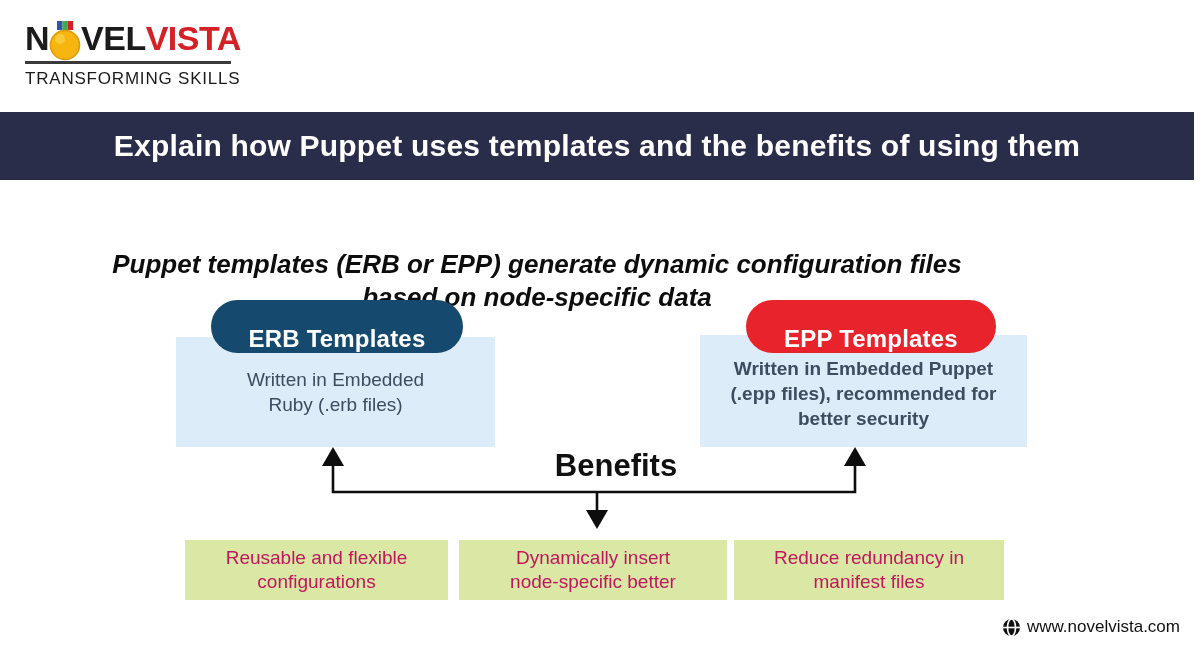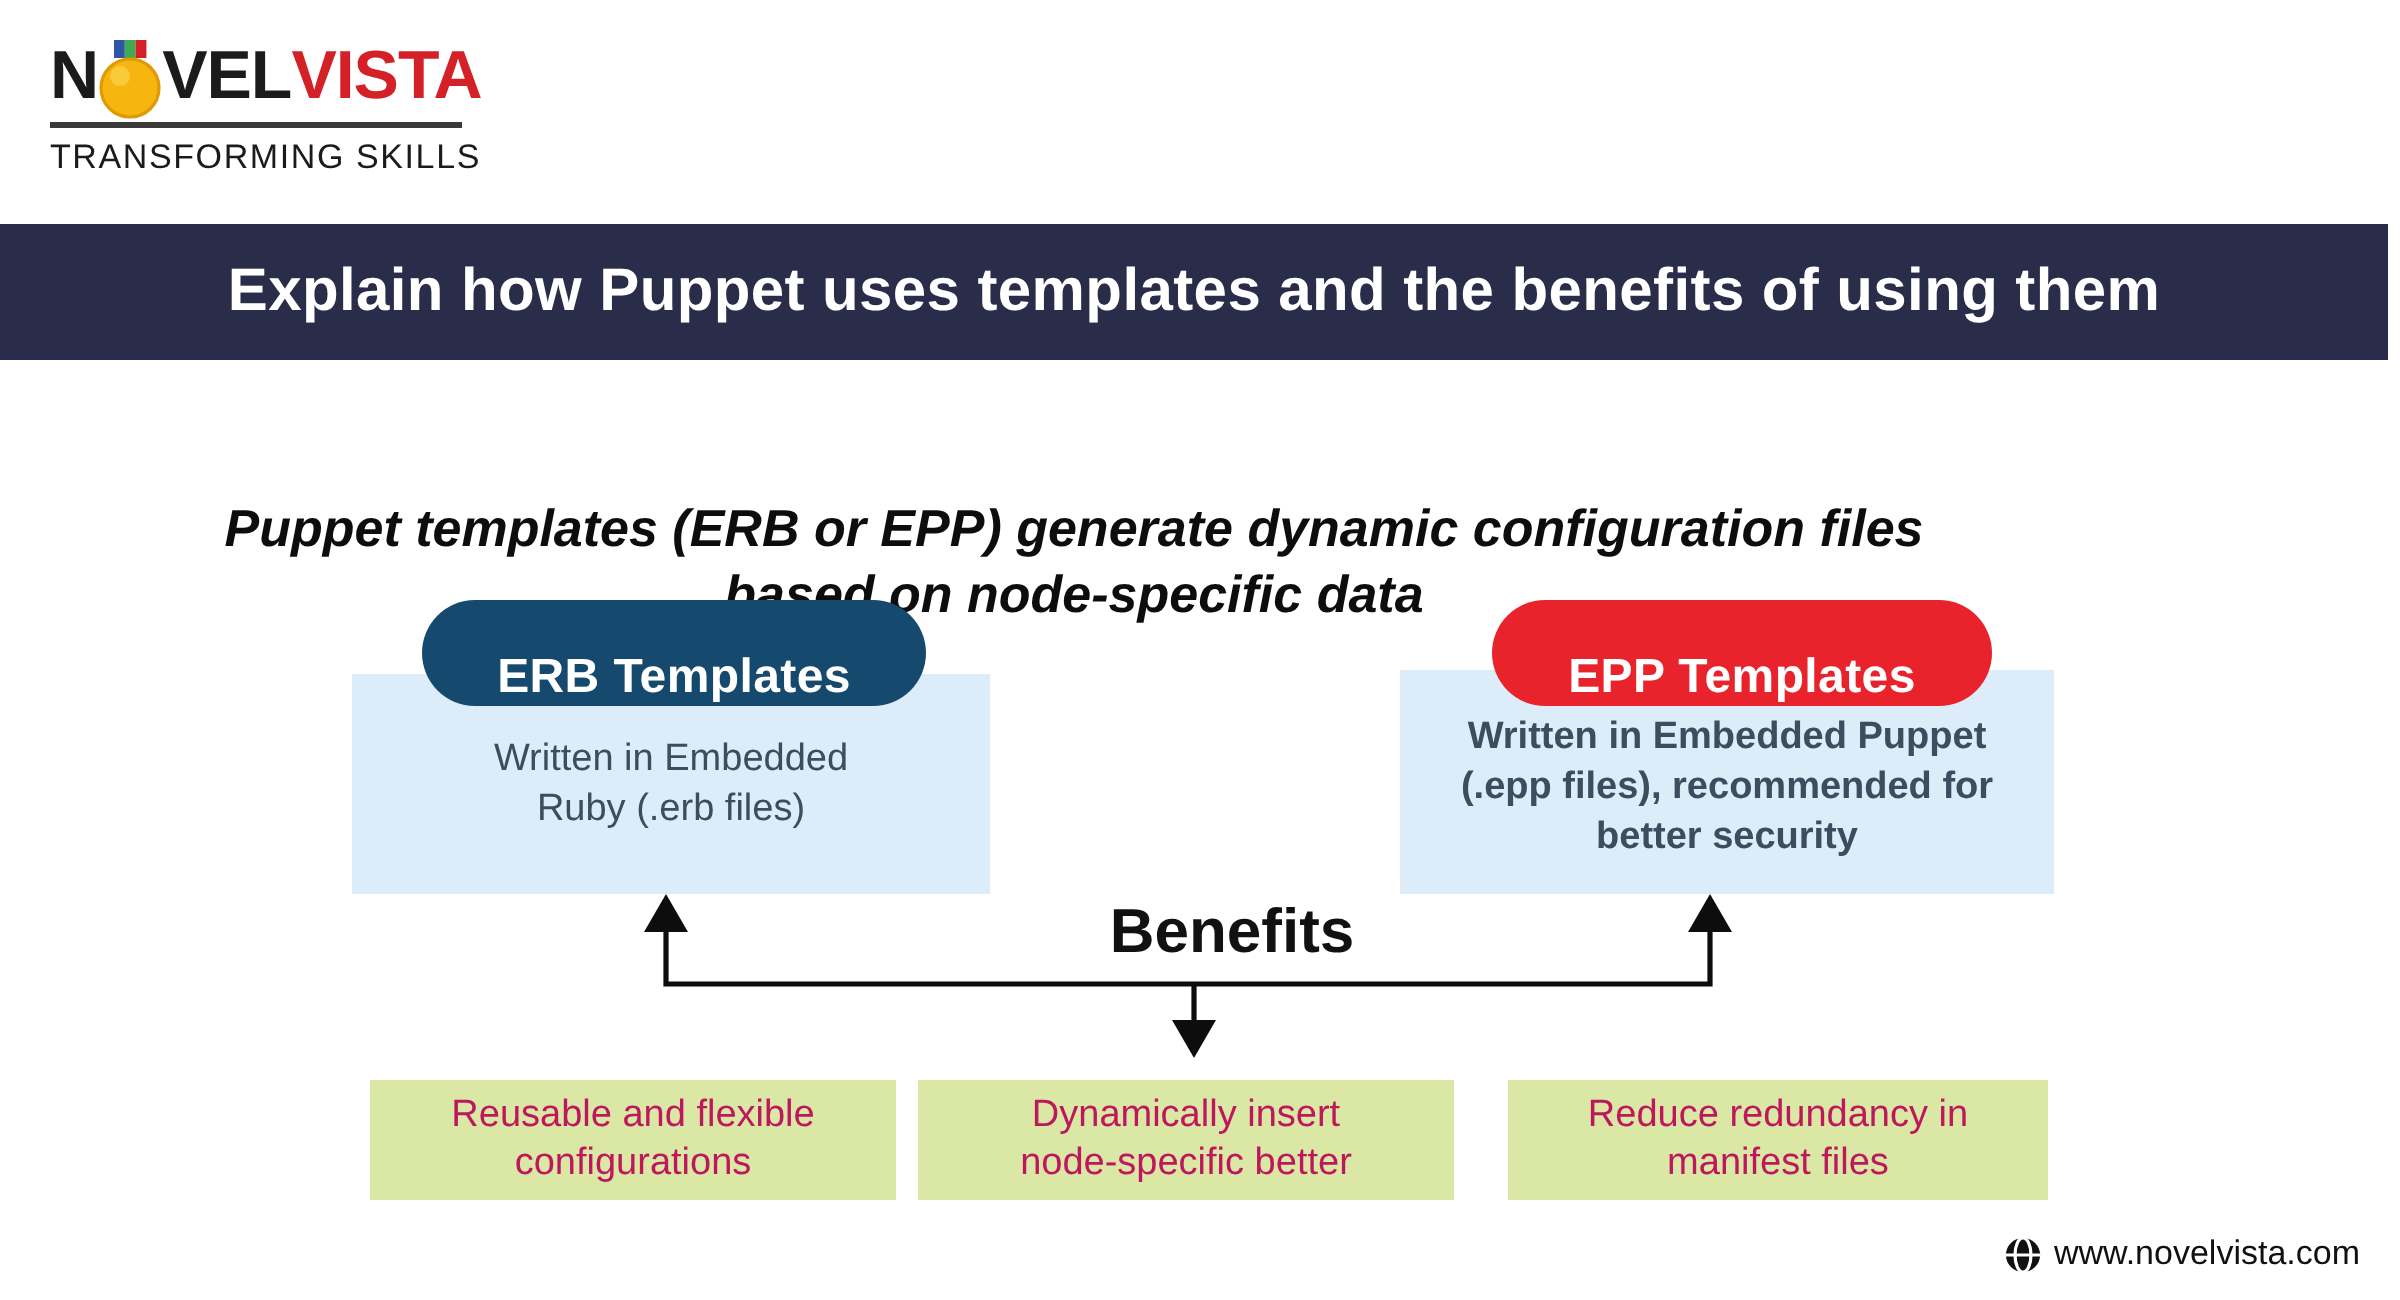--- a/index.html
+++ b/index.html
@@ -67,21 +67,21 @@
 
   
   .green-box {
     position: absolute; top: 540px; height: 60px; background: #dbe7a5;
     display: flex; align-items: center; justify-content: center;
   }
   .green-box .gb-text { color: #be185d; font-size: 19px; line-height: 24px; text-align: center; }
   .gb-text span { display: block; }
   .gb-1 { left: 185px; width: 263px; }
   .gb-2 { left: 459px; width: 268px; }
-  .gb-3 { left: 754px; width: 270px; }
+  .gb-3 { left: 734px; width: 270px; }
 
   
   .footer {
     position: absolute; right: 20px; top: 617px;
     display: flex; align-items: center; gap: 6px;
   }
   .footer-site { font-size: 17px; color: #111111; }
 </style>
 </head>
 <body>

